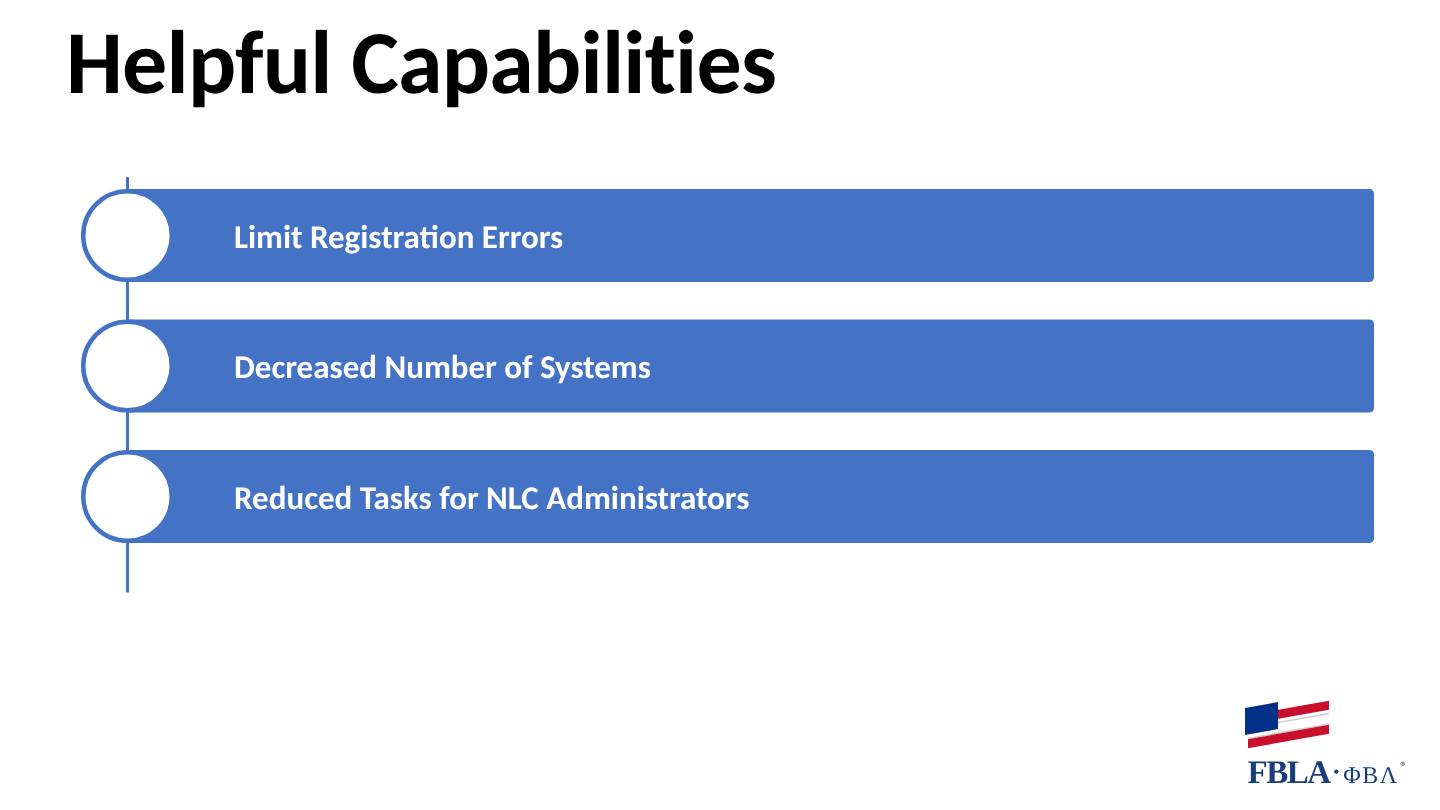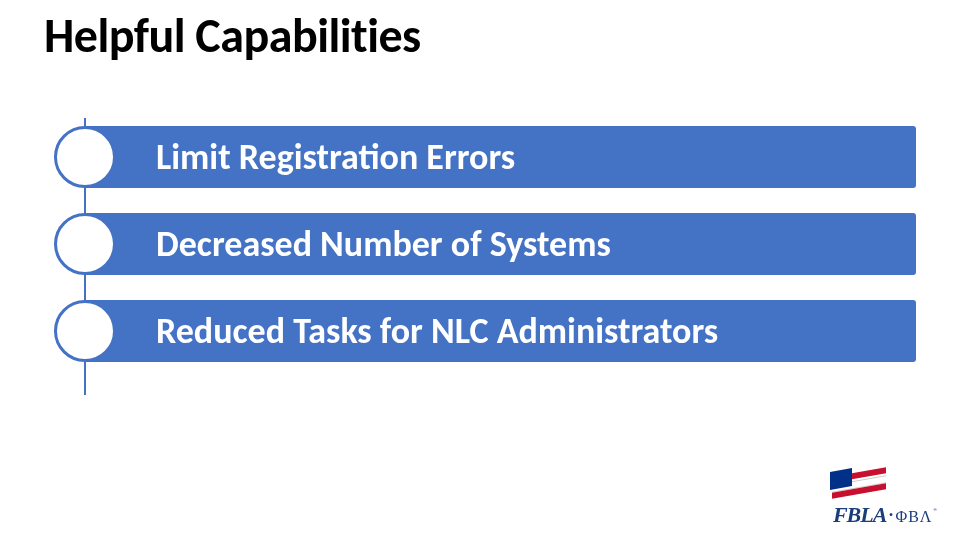--- a/index.html
+++ b/index.html
@@ -9,21 +9,21 @@
     height: 540px;
     background: #ffffff;
     font-family: "Calibri", "Segoe UI", Arial, sans-serif;
     overflow: hidden;
     position: relative;
   }
   .title {
     position: absolute;
     left: 44px;
     top: 6px;
-    font-size: 48px;
+    font-size: 60px;
     font-weight: 700;
     color: #000;
     letter-spacing: -0.5px;
   }
   .list {
     position: absolute;
     left: 54px;
     top: 126px;
     width: 862px;
   }
@@ -48,21 +48,21 @@
     top: 0;
     height: 62px;
     background: #4472c4;
     border-radius: 3px;
     display: flex;
     align-items: center;
     z-index: 1;
   }
   .bar-text {
     margin-left: 72px;
-    font-size: 36px;
+    font-size: 22px;
     font-weight: 700;
     color: #ffffff;
     white-space: nowrap;
   }
   .bullet {
     position: absolute;
     left: 0;
     top: 0;
     width: 62px;
     height: 62px;
@@ -98,21 +98,20 @@
     position: absolute;
     left: 0;
     bottom: 2px;
     width: 150px;
     text-align: right;
     white-space: nowrap;
   }
   .fbla {
     font-family: "Times New Roman", serif;
     font-weight: 700;
-    font-style: italic;
     font-size: 22px;
     color: #1a3d7c;
     letter-spacing: -1px;
   }
   .dot { color:#1a3d7c; font-size:20px; vertical-align:2px; padding:0 2px;}
   .pbl {
     font-family: "Times New Roman", serif;
     font-size: 16px;
     color: #1a3d7c;
     letter-spacing: 1px;

